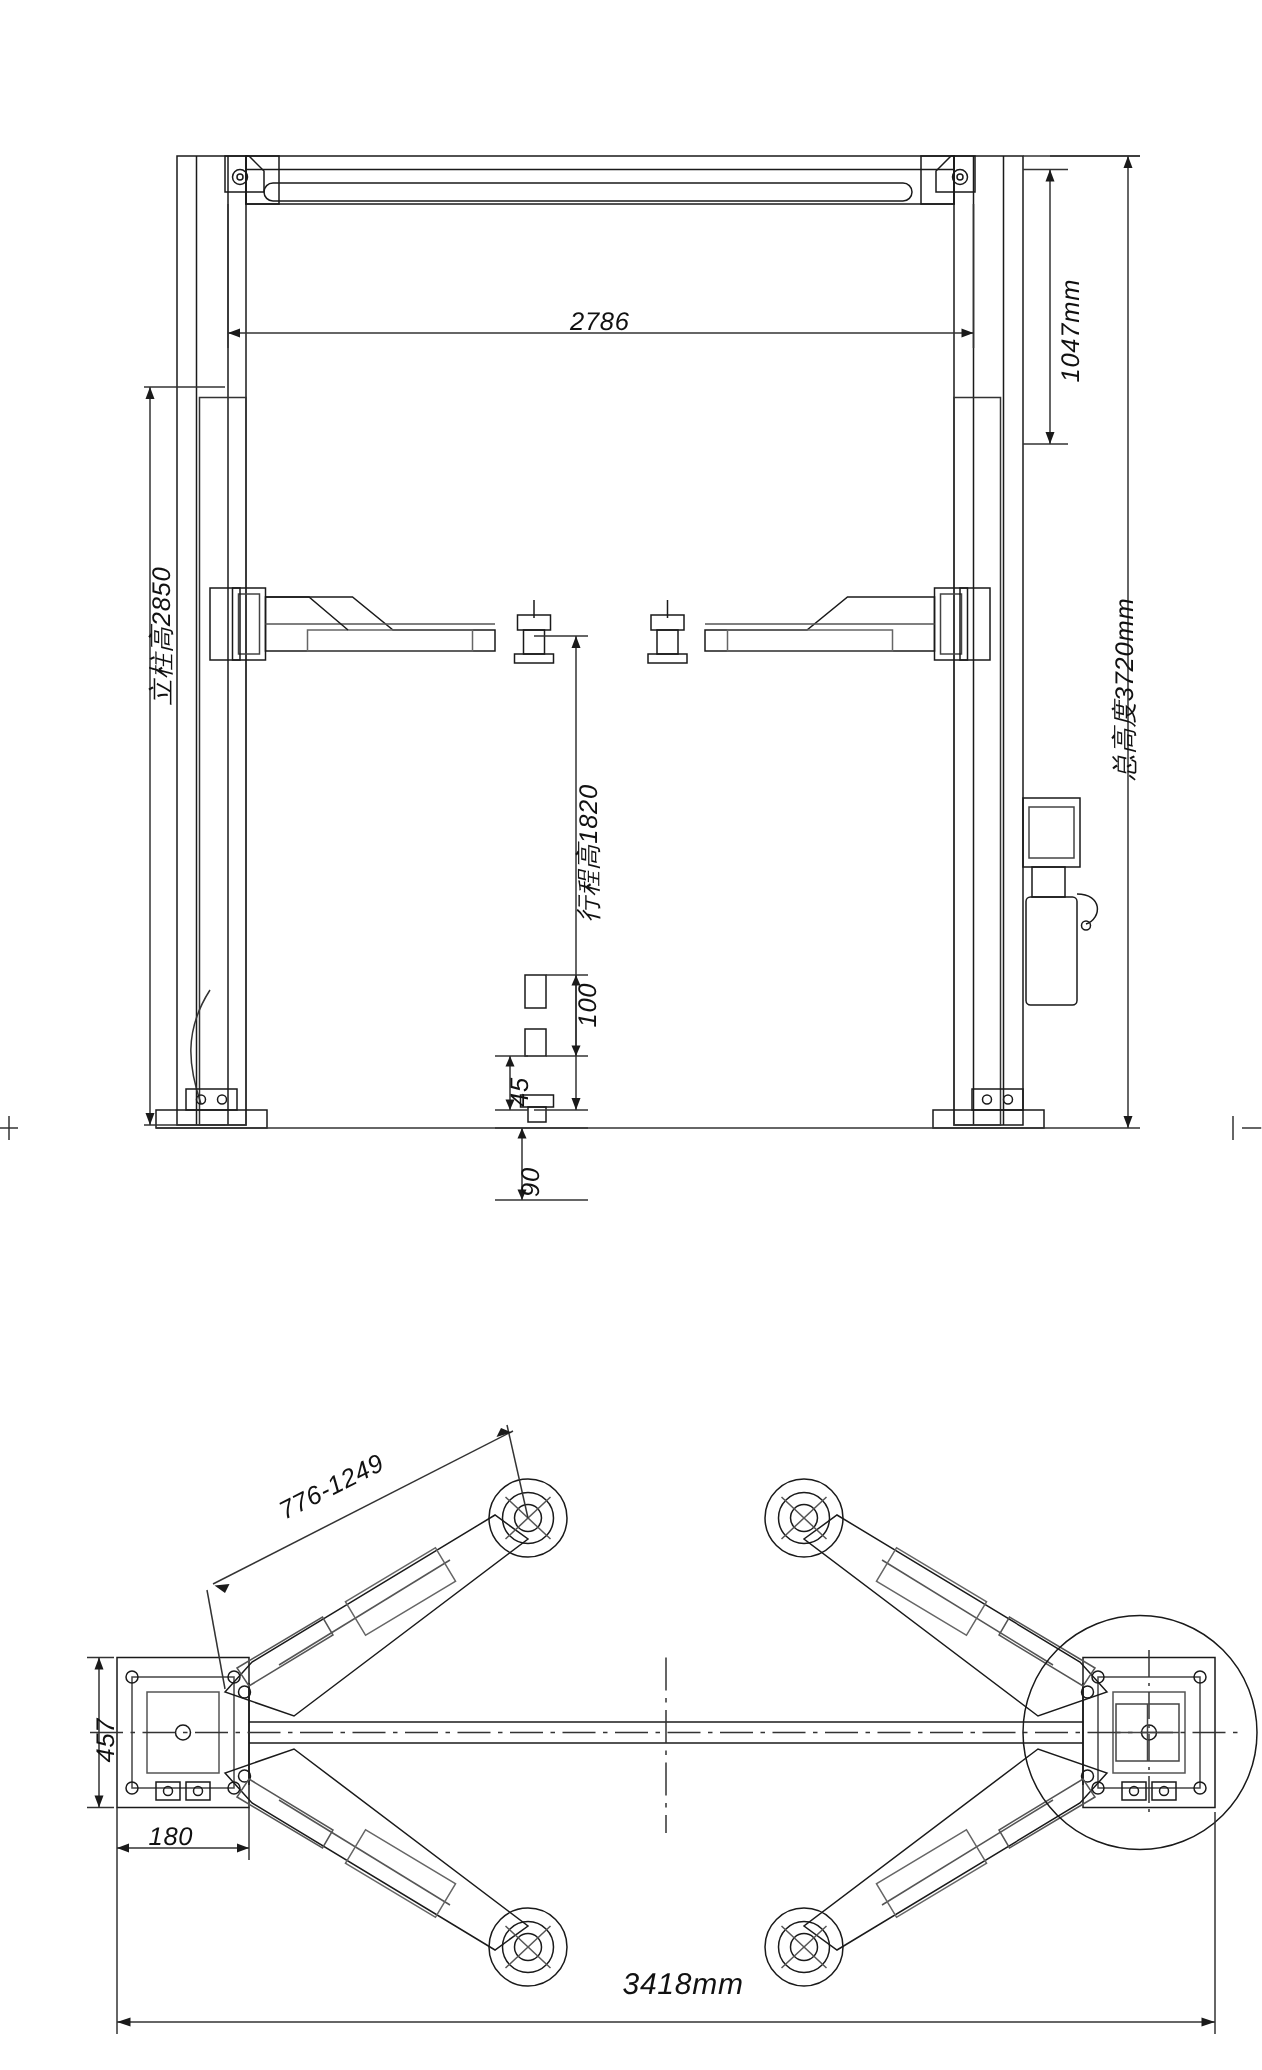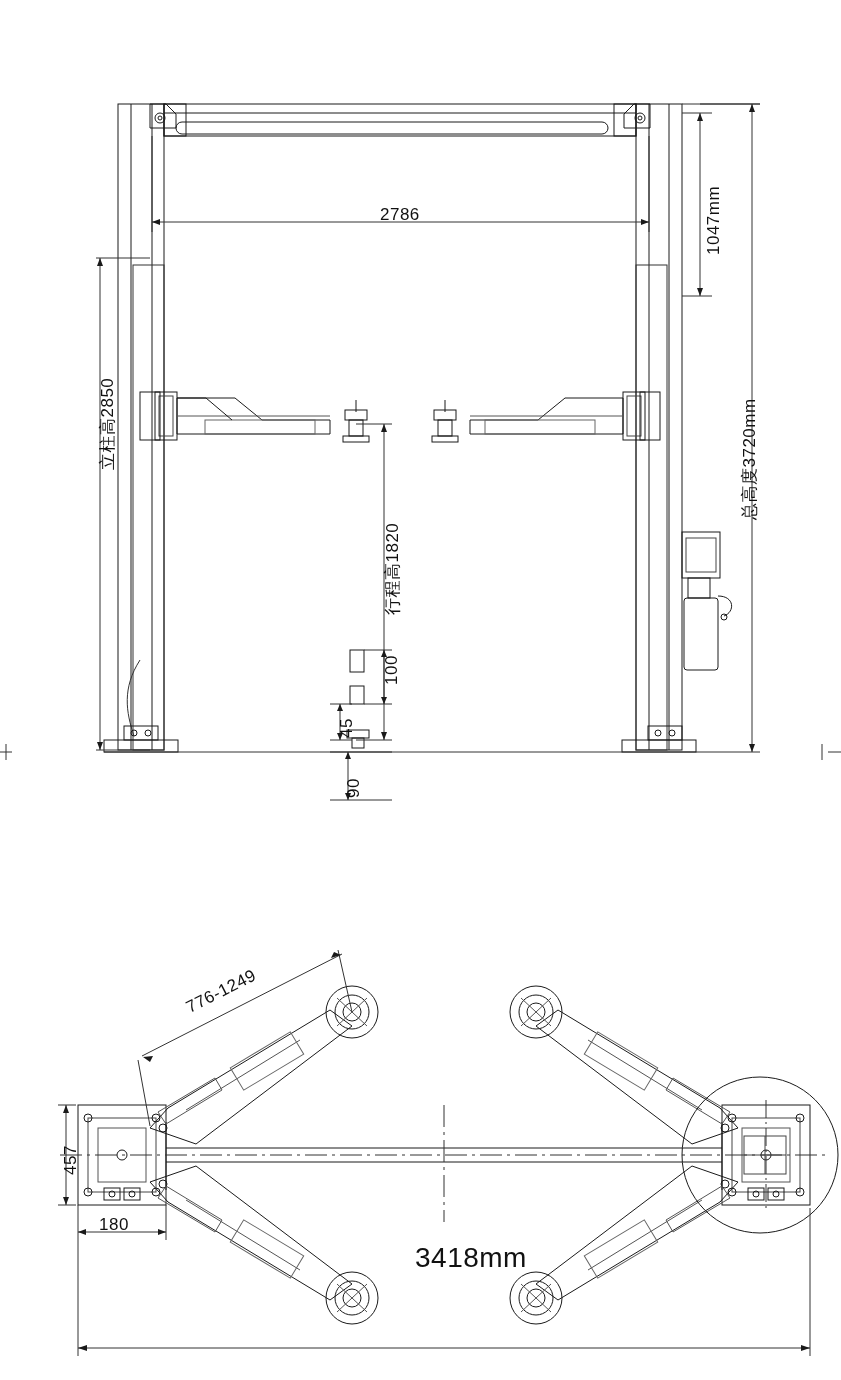--- a/index.html
+++ b/index.html
@@ -1,18 +1,18 @@
 <!DOCTYPE html>
 <html><head>
 <meta charset="utf-8">
 <style>
   html,body{margin:0;padding:0;background:#ffffff;}
   body{width:841px;height:1380px;position:relative;overflow:hidden;
        font-family:"Liberation Sans", sans-serif;color:#111;}
-  .stage{position:absolute;left:0;top:0;width:841px;height:1380px;}
+  .stage{position:absolute;left:0;top:0;width:841px;height:1380px;font-style:italic;}
   .lbl{position:absolute;font-size:17px;color:#111;white-space:nowrap;letter-spacing:.5px;}
   .rot90{transform-origin:0 0;transform:rotate(-90deg);}
   svg{position:absolute;left:0;top:0;overflow:visible;}
 </style>
 </head>
 <body>
 
 <div class="stage">
 
   <svg width="841" height="830">
@@ -312,15 +312,15 @@
       <polygon points="341,15 334,12 331,18"></polygon>
     </g>
   </svg>
 
   <div class="lbl" style="left:183px;top:1000px;transform:rotate(-27deg);transform-origin:0 0;">776-1249</div>
 
   <div class="lbl rot90" style="left:61px;top:1175px;">457</div>
 
   <div class="lbl" style="left:99px;top:1215px;">180</div>
 
-  <div class="lbl" style="left:415px;top:1242px;font-size:28px;">3418mm</div>
+  <div class="lbl" style="left:415px;top:1312px;font-size:20px;">3418mm</div>
 
 </div>
 
 </body></html>

